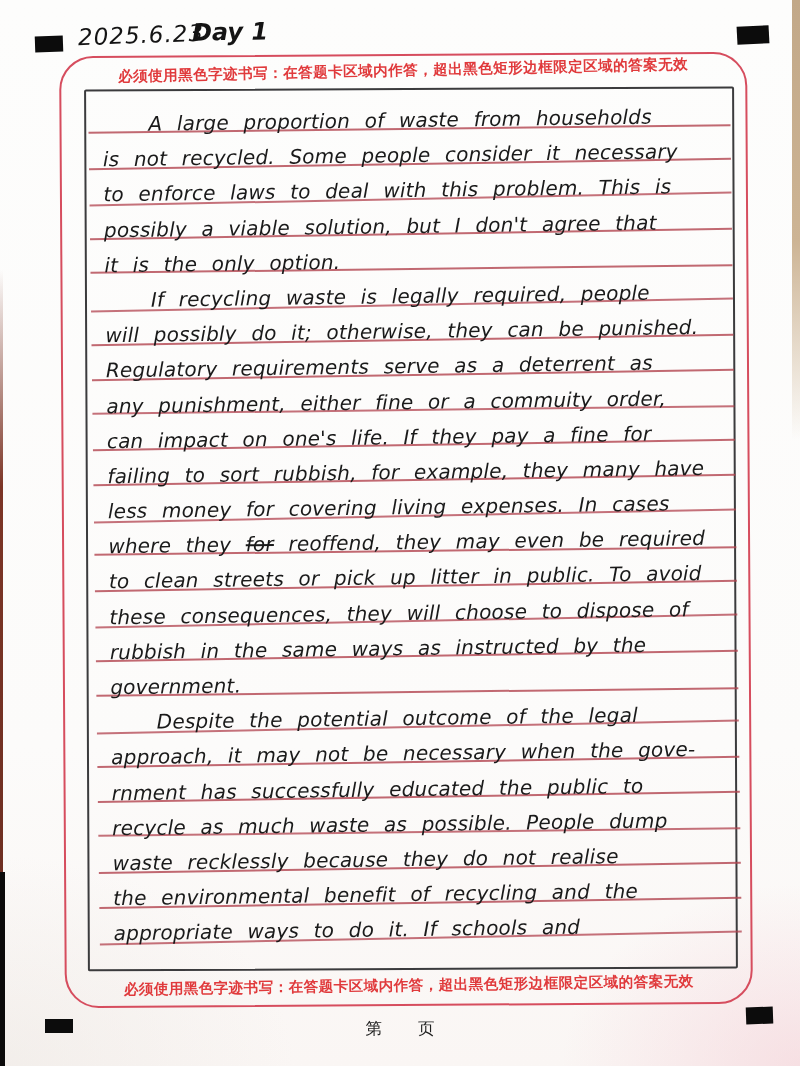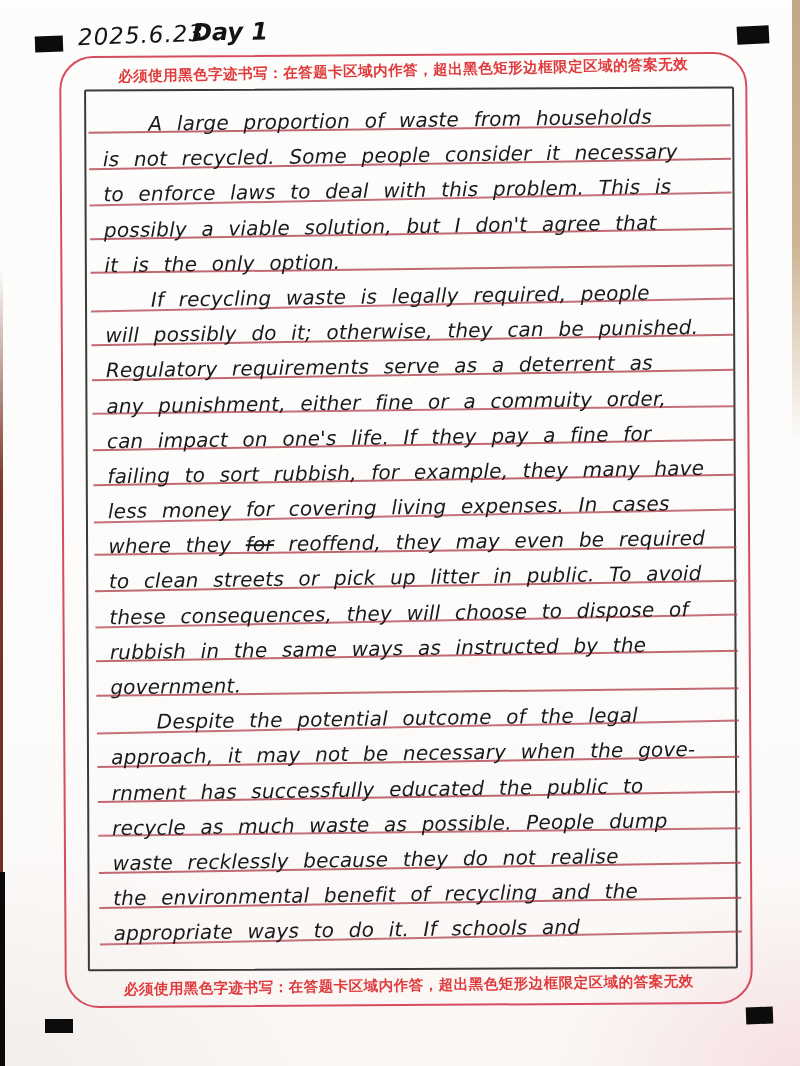--- a/index.html
+++ b/index.html
@@ -97,14 +97,17 @@
           <div class="line"><span class="hw">rnment has successfully educated the public to</span></div>
           <div class="line"><span class="hw">recycle as much waste as possible. People dump</span></div>
           <div class="line"><span class="hw">waste recklessly because they do not realise</span></div>
           <div class="line"><span class="hw">the environmental benefit of recycling and the</span></div>
           <div class="line"><span class="hw">appropriate ways to do it. If schools and</span></div>
         </div>
     </div>
     <div class="warning bottom">必须使用黑色字迹书写：在答题卡区域内作答，超出黑色矩形边框限定区域的答案无效</div>
   </div>
 
+  <div class="footer">
+    <span>第</span><span class="gap"></span><span>页</span>
+  </div>
 
 </div>
 
 </body></html>

